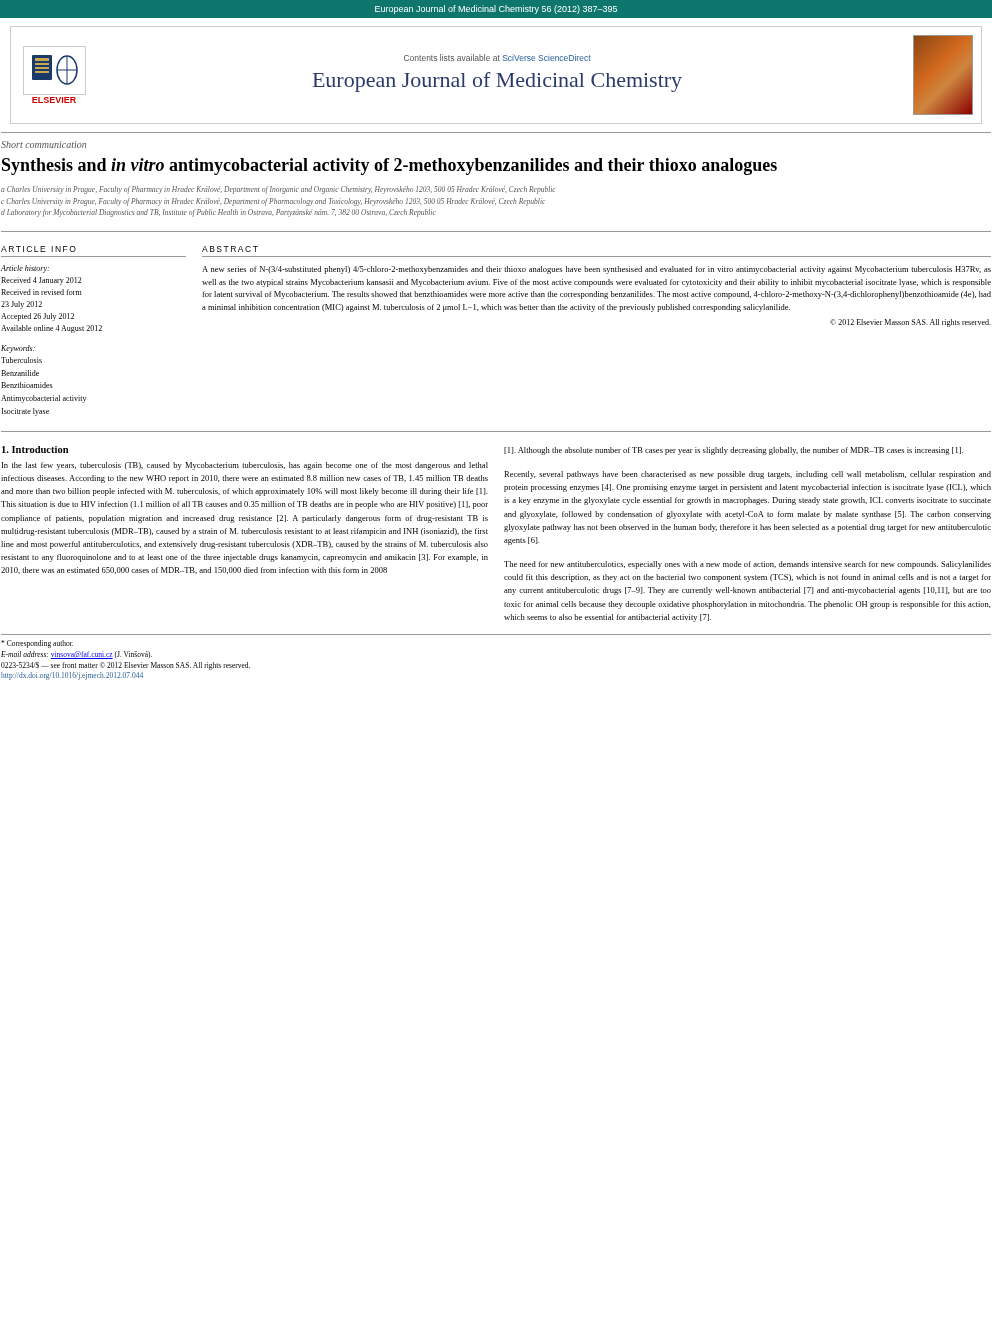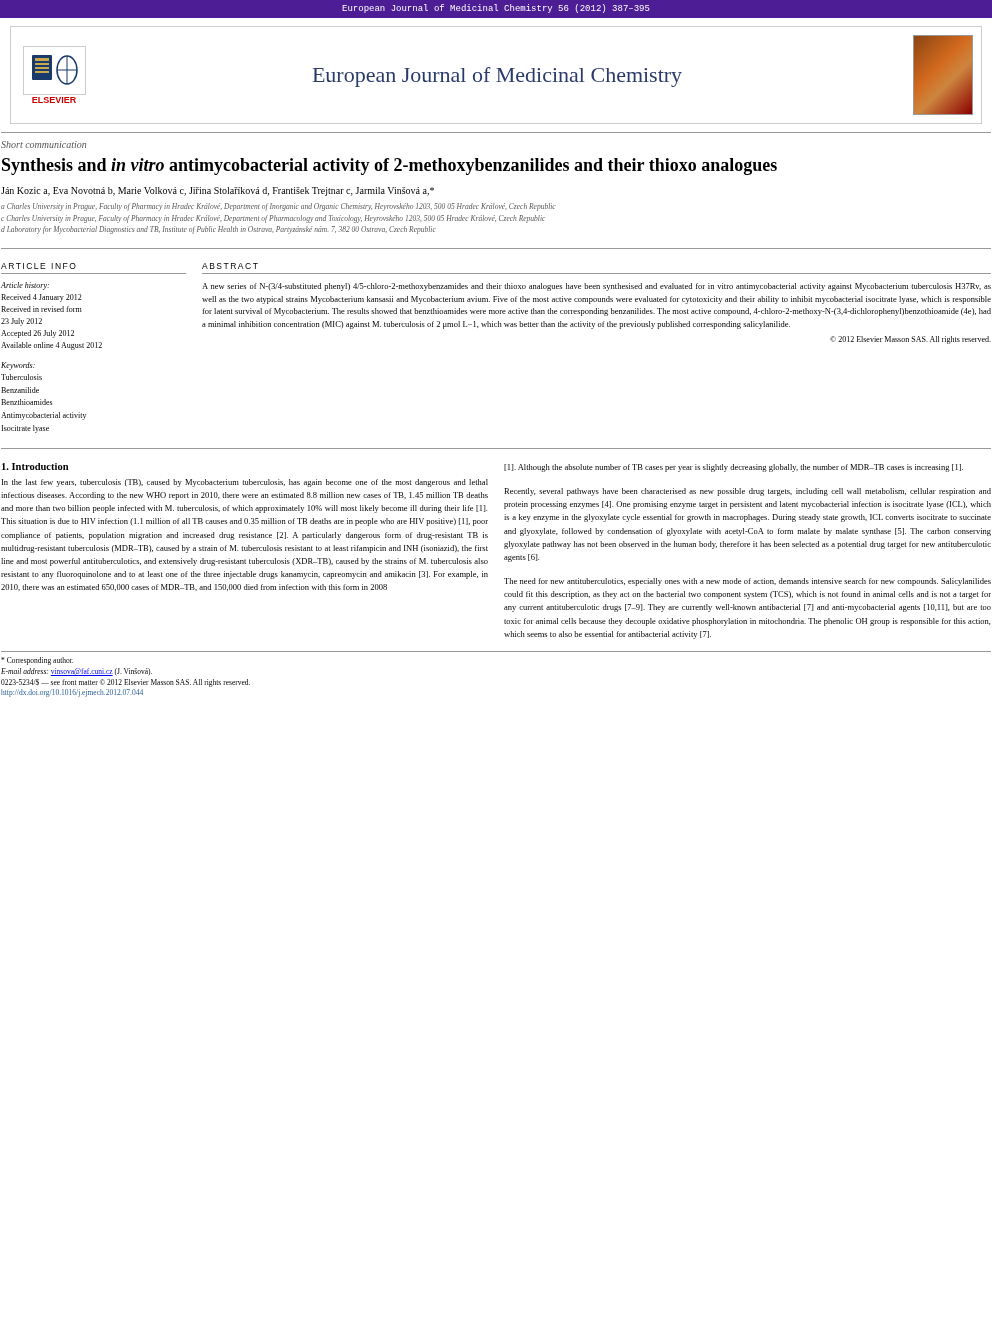--- a/index.html
+++ b/index.html
@@ -4,26 +4,26 @@
   <style>
     * { margin: 0; padding: 0; box-sizing: border-box; }
     body {
       font-family: "Times New Roman", Times, serif;
       background: #fff;
       color: #000;
       font-size: 10px;
       width: 992px;
     }
     .top-bar {
-      background: #4c1d95;
+      background: #0f766e;
       text-align: center;
       padding: 4px 12px;
       font-size: 9px;
       color: #fff;
-      font-family: Liberation Mono, monospace;
+      font-family: Liberation Sans, sans-serif;
     }
     .journal-header {
       border: 1px solid #ccc;
       margin: 8px 10px;
       padding: 8px;
       display: flex;
       align-items: center;
       justify-content: space-between;
     }
     .journal-header-center {
@@ -225,37 +225,38 @@
         <rect x="8" y="21" width="14" height="2" fill="#c8a84b"></rect>
         <ellipse cx="40" cy="20" rx="10" ry="14" fill="none" stroke="#1a3a6b" stroke-width="1.5"></ellipse>
         <line x1="40" y1="6" x2="40" y2="34" stroke="#1a3a6b" stroke-width="1"></line>
         <line x1="30" y1="20" x2="50" y2="20" stroke="#1a3a6b" stroke-width="1"></line>
       </svg>
     </div>
     <div class="elsevier-red">ELSEVIER</div>
   </div>
 
   <div class="journal-header-center">
+    <div class="sciverse">
+      <span>Contents lists available at </span>
+      <a href="#">SciVerse ScienceDirect</a>
+    </div>
     <div class="journal-title-main">European Journal of Medicinal Chemistry</div>
   </div>
 
   <div class="journal-thumb"></div>
 </div>
 
 <div class="main-content">
 
   <div class="article-type">Short communication</div>
 
   <div class="article-title">
     <span>Synthesis and </span><em>in vitro</em><span> antimycobacterial activity of 2-methoxybenzanilides and their thioxo analogues</span>
   </div>
 
-  <div class="authors">
-    <span>Ján Kozic a, Eva Novotná b, Marie Volková c, Jiřina Stolaříková d, František Trejtnar c, Jarmila Vinšová a,*</span>
-  </div>
 
   <div class="affiliations">
     <p>a Charles University in Prague, Faculty of Pharmacy in Hradec Králové, Department of Inorganic and Organic Chemistry, Heyrovského 1203, 500 05 Hradec Králové, Czech Republic</p>
     <p>c Charles University in Prague, Faculty of Pharmacy in Hradec Králové, Department of Pharmacology and Toxicology, Heyrovského 1203, 500 05 Hradec Králové, Czech Republic</p>
     <p>d Laboratory for Mycobacterial Diagnostics and TB, Institute of Public Health in Ostrava, Partyzánské nám. 7, 382 00 Ostrava, Czech Republic</p>
   </div>
 
   <hr class="divider">
 
   <div class="two-col">

